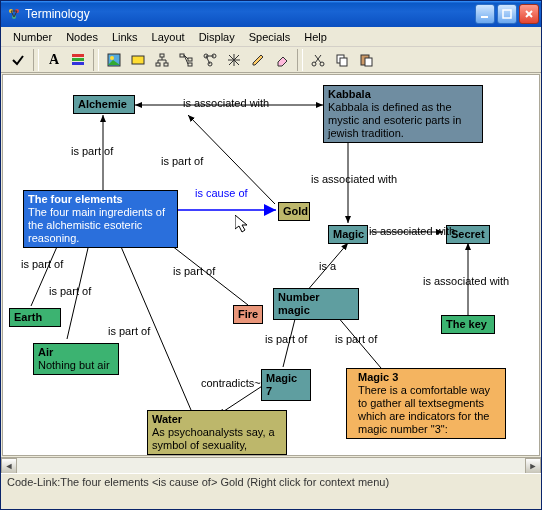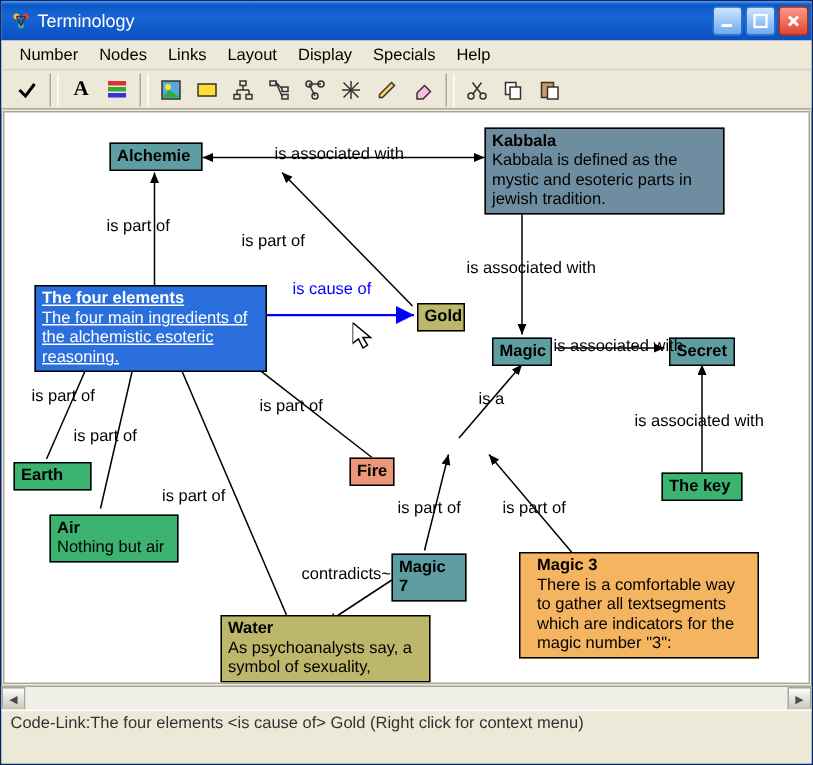--- a/index.html
+++ b/index.html
@@ -14,21 +14,21 @@
   .menubar { height:20px; background:#ece9d8; display:flex; align-items:center; gap:2px; padding:0 6px; border-bottom:1px solid #d4d0c8; }
   .menuitem { padding:2px 6px; }
   .toolbar { height:26px; background:#ece9d8; border-bottom:1px solid #aca899; display:flex; align-items:center; gap:2px; padding:0 6px; }
   .tsep { width:6px; height:22px; border-left:1px solid #aca899; border-right:1px solid #fff; margin:0 2px; }
   .tbtn { width:22px; height:22px; display:flex; align-items:center; justify-content:center; }
   .canvas-wrap { flex:1; position:relative; background:#fff; border:1px solid #aca899; margin:1px; overflow:hidden; }
   .canvas { position:absolute; left:0; top:0; width:520px; height:420px; }
   .node { position:absolute; border:1px solid #000; padding:2px 4px; font-size:11px; line-height:13px; }
   .node .ntitle { font-weight:bold; }
   .node.teal { background:#5f9ea0; }
-  .node.blue { background:#2a6fdc; color:#fff;text-decoration:underline; }
+  .node.blue { background:#2a6fdc; color:#fff; }
   .node.green { background:#3cb371; }
   .node.salmon { background:#e9967a; }
   .node.slate { background:#6f8da1; }
   .node.darkkhaki { background:#bdb76b; }
   .node.orange { background:#f4b460;padding-left:11px; }
   .label { position:absolute; font-size:11px; background:transparent; white-space:nowrap; }
   .scroll-h { height:16px; background:#ece9d8; border-top:1px solid #aca899; display:flex; }
   .sbtn { width:16px; height:16px; background:linear-gradient(#fdfdfd,#c7c5b8); border:1px solid #aca899; display:flex; align-items:center; justify-content:center; font-size:9px; color:#4b4b4b; }
   .strack { flex:1; background:#efefe7; }
   .status { height:36px; background:#ece9d8; border-top:1px solid #fff; padding:2px 6px; font-size:11px; color:#333; white-space:nowrap; overflow:hidden; }
@@ -215,20 +215,21 @@
 
       <div class="node slate" style="left:320px; top:10px; width:160px;"><span class="ntitle">Kabbala</span><br><span>Kabbala is defined as the mystic and esoteric parts in jewish tradition.</span></div>
       <div class="node teal" style="left:70px; top:20px; width:62px;"><span class="ntitle">Alchemie</span></div>
       <div class="node blue" style="left:20px; top:115px; width:155px;"><span class="ntitle">The four elements</span><br><span>The four main ingredients of the alchemistic esoteric reasoning.</span></div>
       <div class="node darkkhaki" style="left:275px; top:127px; width:32px;"><span class="ntitle">Gold</span></div>
       <div class="node teal" style="left:325px; top:150px; width:40px;"><span class="ntitle">Magic</span></div>
       <div class="node teal" style="left:443px; top:150px; width:44px;"><span class="ntitle">Secret</span></div>
       <div class="node green" style="left:6px; top:233px; width:52px;"><span class="ntitle">Earth</span></div>
       <div class="node green" style="left:30px; top:268px; width:86px;"><span class="ntitle">Air</span><br><span>Nothing but air</span></div>
       <div class="node salmon" style="left:230px; top:230px; width:30px;"><span class="ntitle">Fire</span></div>
+      <div class="node teal" style="left:270px; top:213px; width:86px;"><span class="ntitle">Number magic</span></div>
       <div class="node green" style="left:438px; top:240px; width:54px;"><span class="ntitle">The key</span></div>
       <div class="node darkkhaki" style="left:144px; top:335px; width:140px;"><span class="ntitle">Water</span><br><span>As psychoanalysts say, a symbol of sexuality,</span></div>
       <div class="node teal" style="left:258px; top:294px; width:50px;"><span class="ntitle">Magic 7</span></div>
       <div class="node orange" style="left:343px; top:293px; width:160px;"><span class="ntitle">Magic 3</span><br><span>There is a comfortable way to gather all textsegments which are indicators for the magic number "3":</span></div>
 
       <span class="label" style="left:180px; top:22px;">is associated with</span>
       <span class="label" style="left:68px; top:70px;">is part of</span>
       <span class="label" style="left:158px; top:80px;">is part of</span>
       <span class="label" style="left:308px; top:98px;">is associated with</span>
       <span class="label" style="left:192px; top:112px; color:#00f;">is cause of</span>

